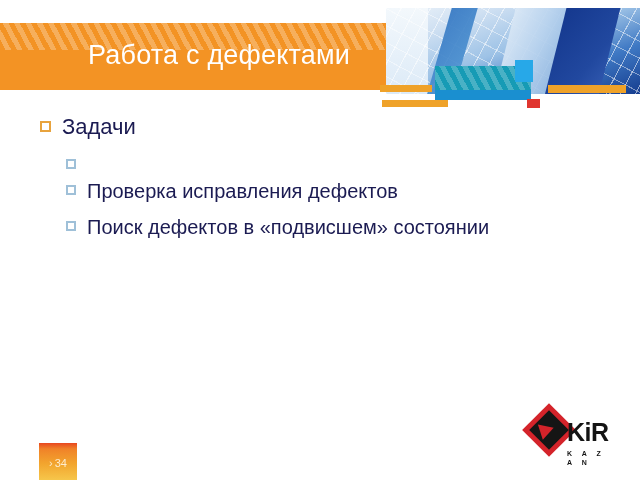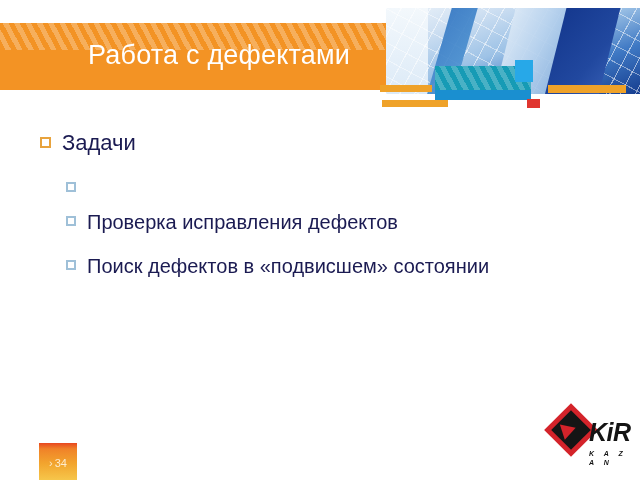--- a/index.html
+++ b/index.html
@@ -198,21 +198,20 @@
   
   #body-list {
     position: absolute;
     left: 40px;
     top: 112px;
     width: 560px;
   }
   .bullet-row {
     display: flex;
     align-items: flex-start;
-    margin-top: 16px;
   }
   .bullet-row.level-1 {
     margin-left: 0px;
     margin-bottom: 9px;
   }
   .bullet-row.level-2 {
     margin-left: 26px;
     margin-bottom: 8px;
   }
   .marker {
@@ -278,25 +277,24 @@
   }
   #page-tab .num {
     font-size: 11px;
     color: #fdeccf;
     text-align: center;
   }
 
   
   #logo {
     position: absolute;
-    left: 543px;
+    left: 521px;
     top: 404px;
     width: 92px;
     height: 70px;
-    font-style: italic;
   }
   .logo-diamond-wrap {
     position: absolute;
     left: 4px;
     top: 2px;
     width: 50px;
     height: 50px;
   }
   .logo-diamond-red {
     position: absolute;

